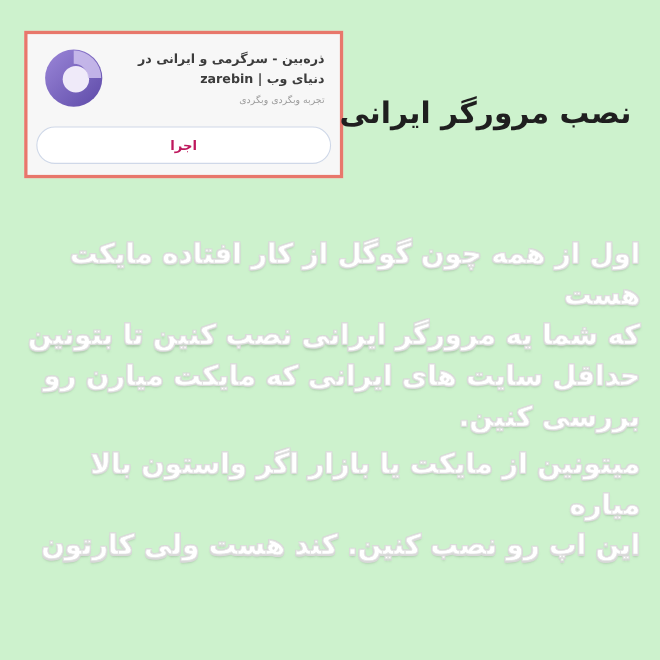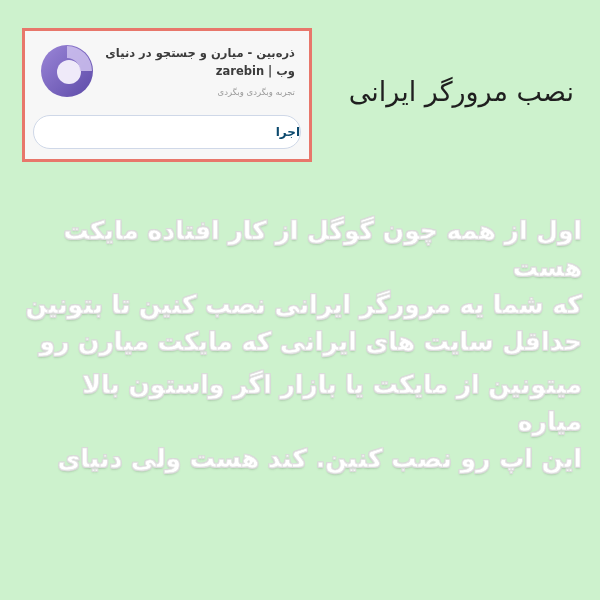--- a/index.html
+++ b/index.html
@@ -58,36 +58,36 @@
     display: block;
   }
   .run-btn {
     display: block;
     width: 100%;
     margin-top: 8px;
     padding: 9px 0;
     border: 1px solid #cfd8e8;
     border-radius: 22px;
     background: #ffffff;
-    color: #0c4a6e;
+    color: #be185d;
     font-size: 12px;
     font-weight: 700;
-    text-align: right;
+    text-align: center;
     font-family: "DejaVu Sans", "Liberation Sans", sans-serif;
     cursor: pointer;
     box-sizing: border-box;
   }
 
   
   .headline {
     position: absolute;
     right: 26px;
-    top: 76px;
+    top: 88px;
     font-size: 27px;
-    font-weight: 400;
+    font-weight: 700;
     color: #1f1f1f;
     direction: rtl;
     letter-spacing: -0.5px;
     white-space: nowrap;
   }
 
   
   .body-block {
     position: absolute;
     left: 18px;
@@ -125,29 +125,30 @@
             <stop offset="0%" stop-color="#9b86d8"></stop>
             <stop offset="100%" stop-color="#5d4aa8"></stop>
           </linearGradient>
         </defs>
         <circle cx="28" cy="28" r="26" fill="url(#g1)"></circle>
         <circle cx="30" cy="29" r="12" fill="#efeaf9"></circle>
         <path d="M28 3 A25 25 0 0 1 53 28 L41 28 A13 13 0 0 0 28 15 Z" fill="#cfc2ef" opacity="0.85"></path>
       </svg>
     </span>
     <div class="app-text">
-      <div class="app-title">ذره‌بین - میارن و جستجو در دنیای وب | zarebin</div>
+      <div class="app-title">ذره‌بین - سرگرمی و ایرانی در دنیای وب | zarebin</div>
       <div class="app-sub">تجربه وبگردی وبگردی</div>
     </div>
   </div>
   <button class="run-btn">اجرا</button>
 </div>
 
 <div class="headline">نصب مرورگر ایرانی</div>
 
 <div class="body-block">
   <div class="body-line">اول از همه چون گوگل از کار افتاده مایکت هست</div>
   <div class="body-line">که شما یه مرورگر ایرانی نصب کنین تا بتونین</div>
   <div class="body-line">حداقل سایت های ایرانی که مایکت میارن رو</div>
+  <div class="body-line">بررسی کنین.</div>
   <div class="para-gap"></div>
   <div class="body-line">میتونین از مایکت یا بازار اگر واستون بالا میاره</div>
-  <div class="body-line">این اپ رو نصب کنین. کند هست ولی دنیای</div>
+  <div class="body-line">این اپ رو نصب کنین. کند هست ولی کارتون</div>
 </div>
 
 </body></html>

